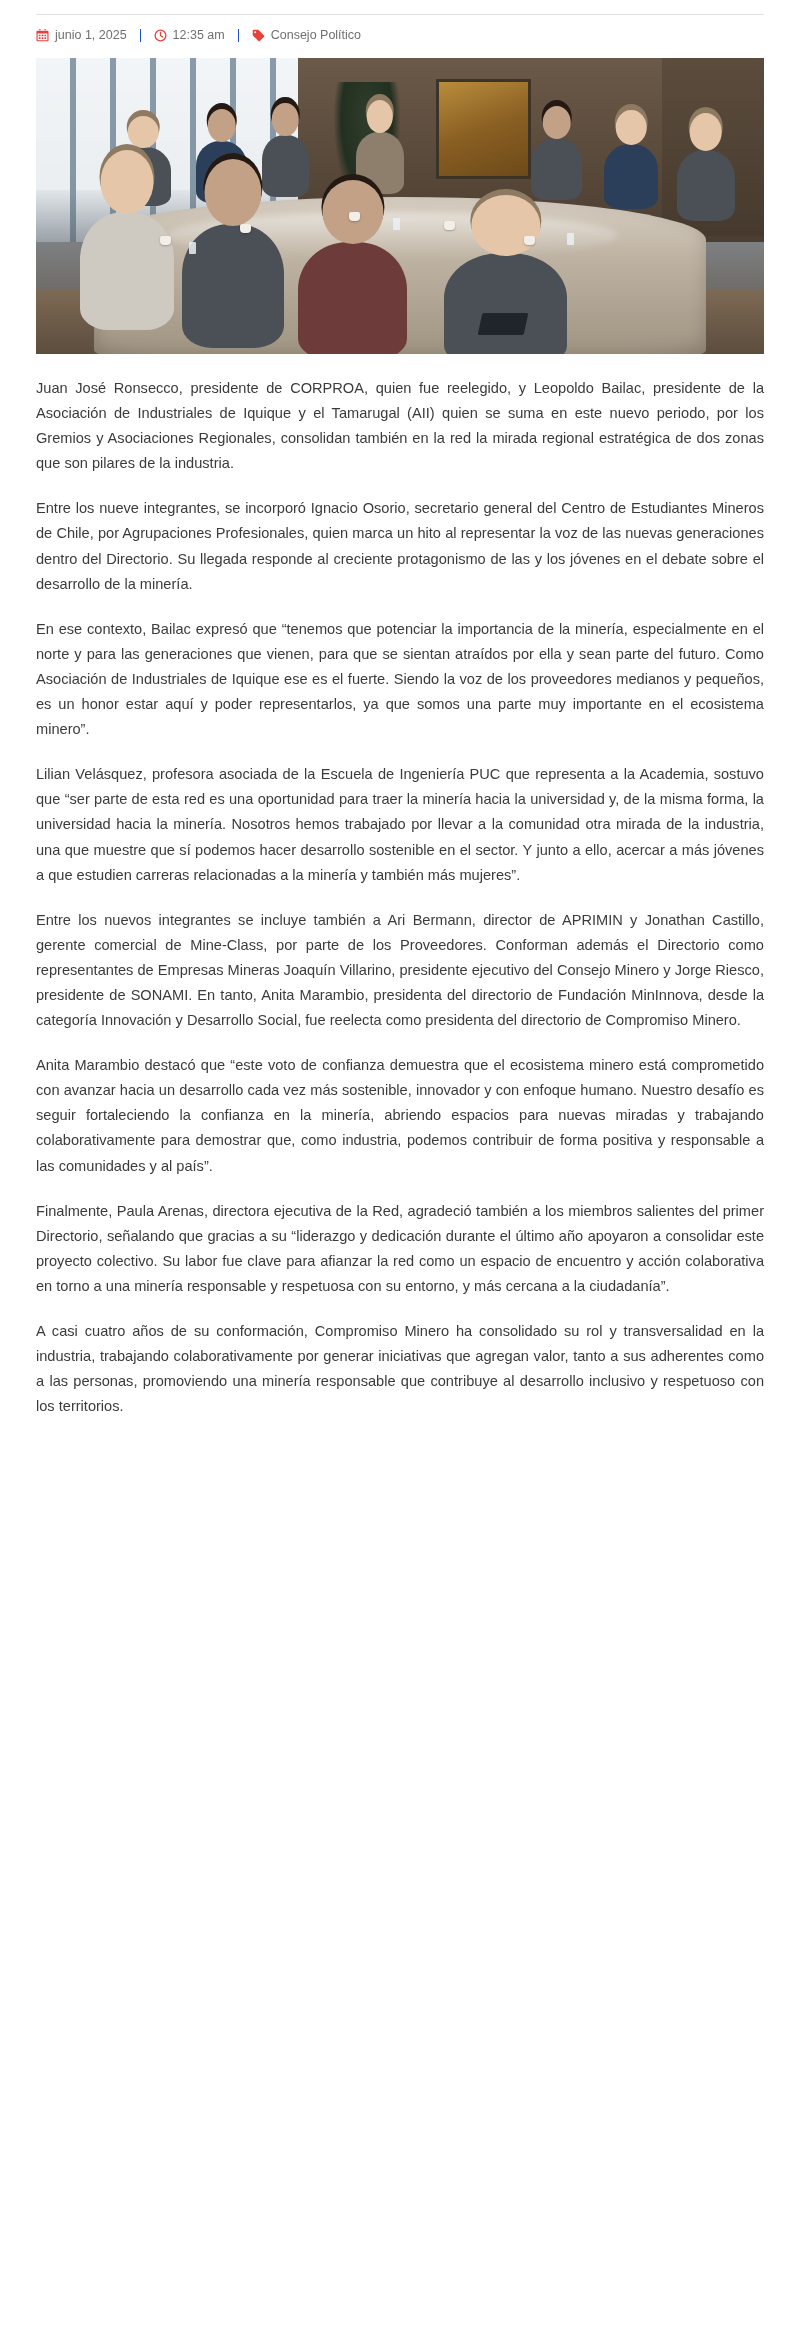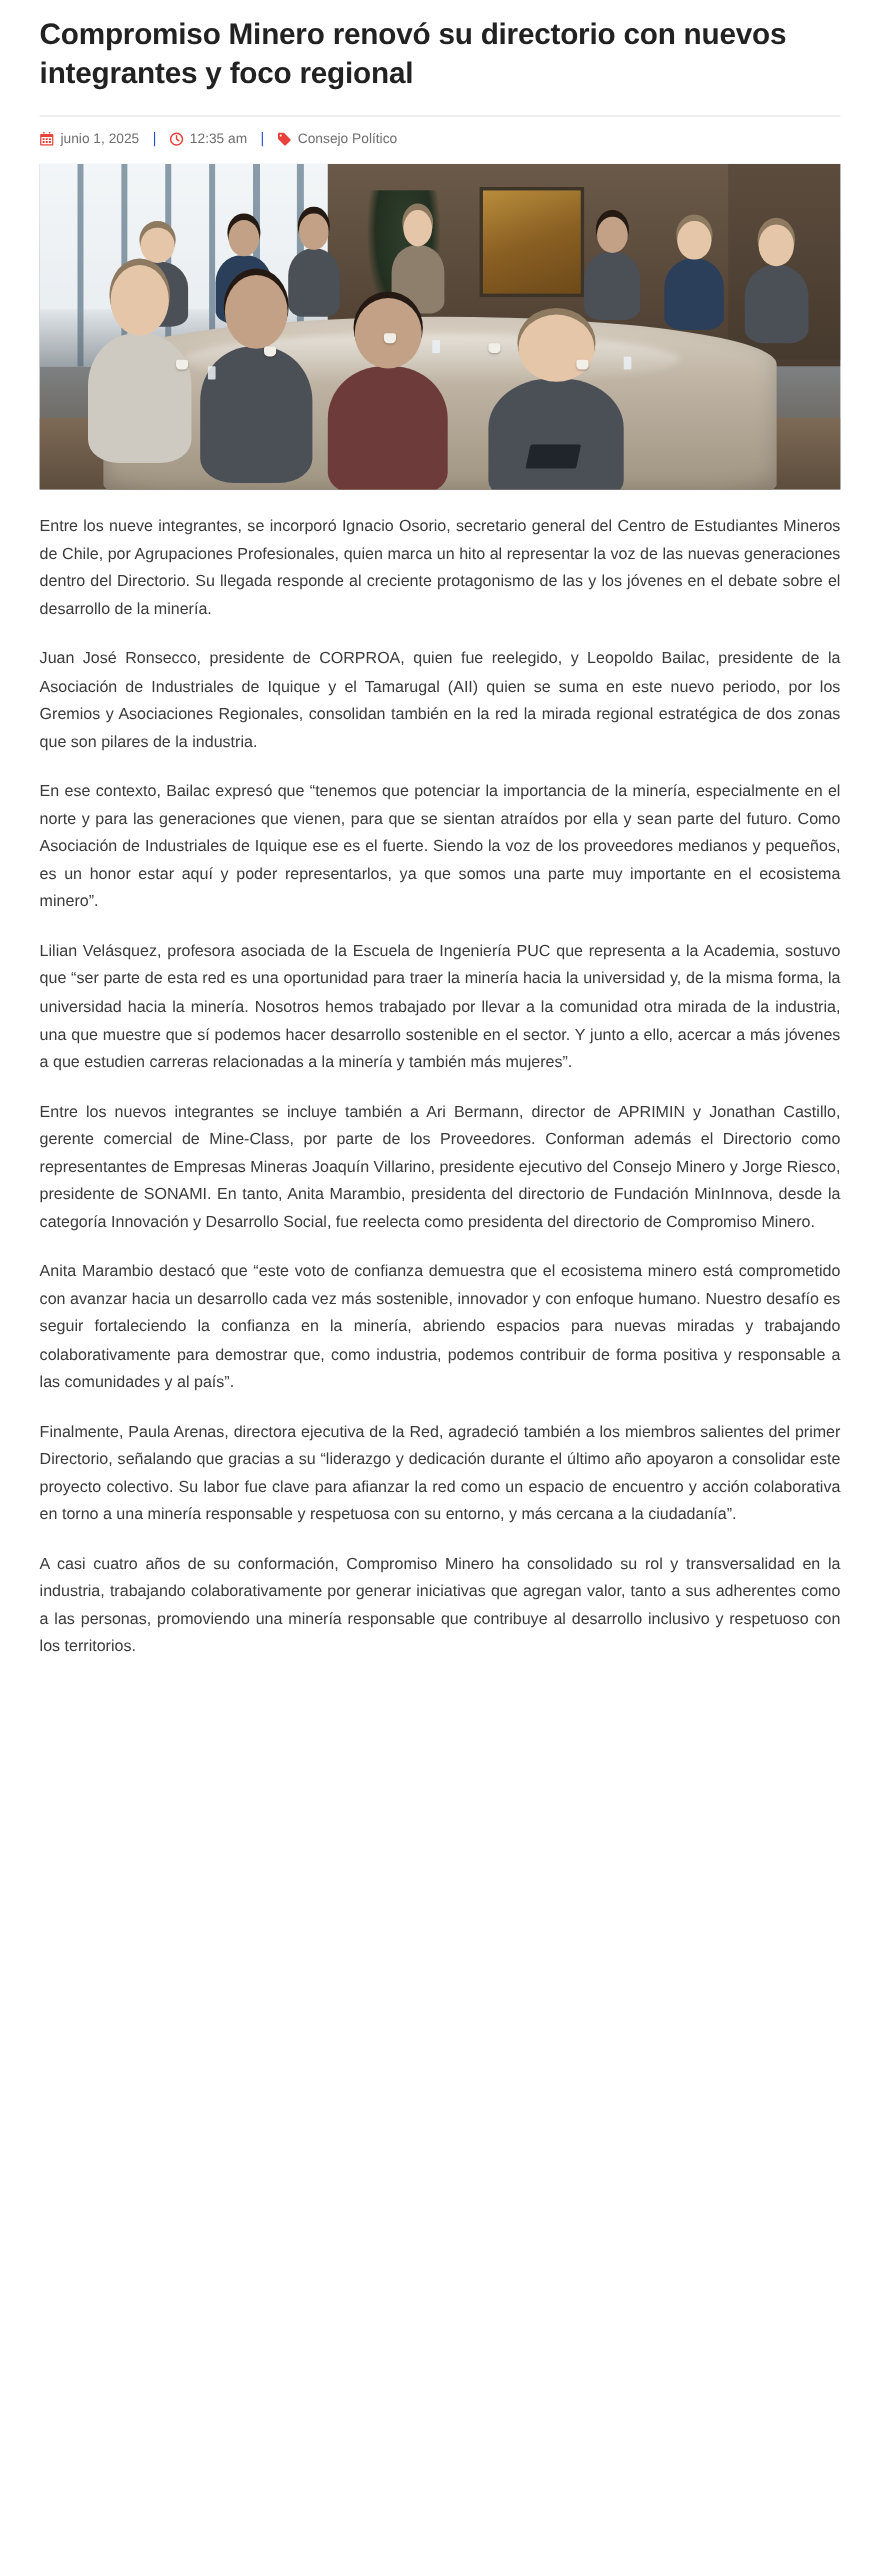--- a/index.html
+++ b/index.html
@@ -207,21 +207,20 @@
     text-align: justify;
     margin: 0 0 20px 0;
   }
   .body-copy p:last-child { margin-bottom: 16px; }
 </style>
 </head>
 <body>
 
 <div class="page">
 
-  <h1 class="article-title">Compromiso Minero renovó su directorio con nuevos integrantes y foco regional</h1>
 
   <hr class="title-divider">
 
   <div class="meta-row">
 
     <div class="meta-item">
       <span class="meta-icon">
         <svg width="13" height="13" viewBox="0 0 16 16" fill="currentColor" aria-hidden="true">
           <path d="M4 0h1.6v1.6H4zM10.4 0H12v1.6h-1.6z"></path>
           <path d="M1.4 2.2h13.2c.4 0 .8.4.8.8v11.2c0 .4-.4.8-.8.8H1.4c-.4 0-.8-.4-.8-.8V3c0-.4.4-.8.8-.8zm.6 3.4v8.2h12V5.6H2z"></path>
@@ -282,22 +281,22 @@
       <div class="cup" style="left:56%; top:55%;"></div>
       <div class="cup" style="left:67%; top:60%;"></div>
       <div class="glass" style="left:21%; top:62%;"></div>
       <div class="glass" style="left:49%; top:54%;"></div>
       <div class="glass" style="left:73%; top:59%;"></div>
       <div class="folder" style="left:61%; top:86%;"></div>
     </div>
   </figure>
 
   <div class="body-copy">
+    <p>Juan José Ronsecco, presidente de CORPROA, quien fue reelegido, y Leopoldo Bailac, presidente de la Asociación de Industriales de Iquique y el Tamarugal (AII) quien se suma en este nuevo periodo, por los Gremios y Asociaciones Regionales, consolidan también en la red la mirada regional estratégica de dos zonas que son pilares de la industria.</p>
     <p>Entre los nueve integrantes, se incorporó Ignacio Osorio, secretario general del Centro de Estudiantes Mineros de Chile, por Agrupaciones Profesionales, quien marca un hito al representar la voz de las nuevas generaciones dentro del Directorio. Su llegada responde al creciente protagonismo de las y los jóvenes en el debate sobre el desarrollo de la minería.</p>
-    <p>Juan José Ronsecco, presidente de CORPROA, quien fue reelegido, y Leopoldo Bailac, presidente de la Asociación de Industriales de Iquique y el Tamarugal (AII) quien se suma en este nuevo periodo, por los Gremios y Asociaciones Regionales, consolidan también en la red la mirada regional estratégica de dos zonas que son pilares de la industria.</p>
     <p>En ese contexto, Bailac expresó que “tenemos que potenciar la importancia de la minería, especialmente en el norte y para las generaciones que vienen, para que se sientan atraídos por ella y sean parte del futuro. Como Asociación de Industriales de Iquique ese es el fuerte. Siendo la voz de los proveedores medianos y pequeños, es un honor estar aquí y poder representarlos, ya que somos una parte muy importante en el ecosistema minero”.</p>
     <p>Lilian Velásquez, profesora asociada de la Escuela de Ingeniería PUC que representa a la Academia, sostuvo que “ser parte de esta red es una oportunidad para traer la minería hacia la universidad y, de la misma forma, la universidad hacia la minería. Nosotros hemos trabajado por llevar a la comunidad otra mirada de la industria, una que muestre que sí podemos hacer desarrollo sostenible en el sector. Y junto a ello, acercar a más jóvenes a que estudien carreras relacionadas a la minería y también más mujeres”.</p>
     <p>Entre los nuevos integrantes se incluye también a Ari Bermann, director de APRIMIN y Jonathan Castillo, gerente comercial de Mine-Class, por parte de los Proveedores. Conforman además el Directorio como representantes de Empresas Mineras Joaquín Villarino, presidente ejecutivo del Consejo Minero y Jorge Riesco, presidente de SONAMI. En tanto, Anita Marambio, presidenta del directorio de Fundación MinInnova, desde la categoría Innovación y Desarrollo Social, fue reelecta como presidenta del directorio de Compromiso Minero.</p>
     <p>Anita Marambio destacó que “este voto de confianza demuestra que el ecosistema minero está comprometido con avanzar hacia un desarrollo cada vez más sostenible, innovador y con enfoque humano. Nuestro desafío es seguir fortaleciendo la confianza en la minería, abriendo espacios para nuevas miradas y trabajando colaborativamente para demostrar que, como industria, podemos contribuir de forma positiva y responsable a las comunidades y al país”.</p>
     <p>Finalmente, Paula Arenas, directora ejecutiva de la Red, agradeció también a los miembros salientes del primer Directorio, señalando que gracias a su “liderazgo y dedicación durante el último año apoyaron a consolidar este proyecto colectivo. Su labor fue clave para afianzar la red como un espacio de encuentro y acción colaborativa en torno a una minería responsable y respetuosa con su entorno, y más cercana a la ciudadanía”.</p>
     <p>A casi cuatro años de su conformación, Compromiso Minero ha consolidado su rol y transversalidad en la industria, trabajando colaborativamente por generar iniciativas que agregan valor, tanto a sus adherentes como a las personas, promoviendo una minería responsable que contribuye al desarrollo inclusivo y respetuoso con los territorios.</p>
   </div>
 
 </div>
 

